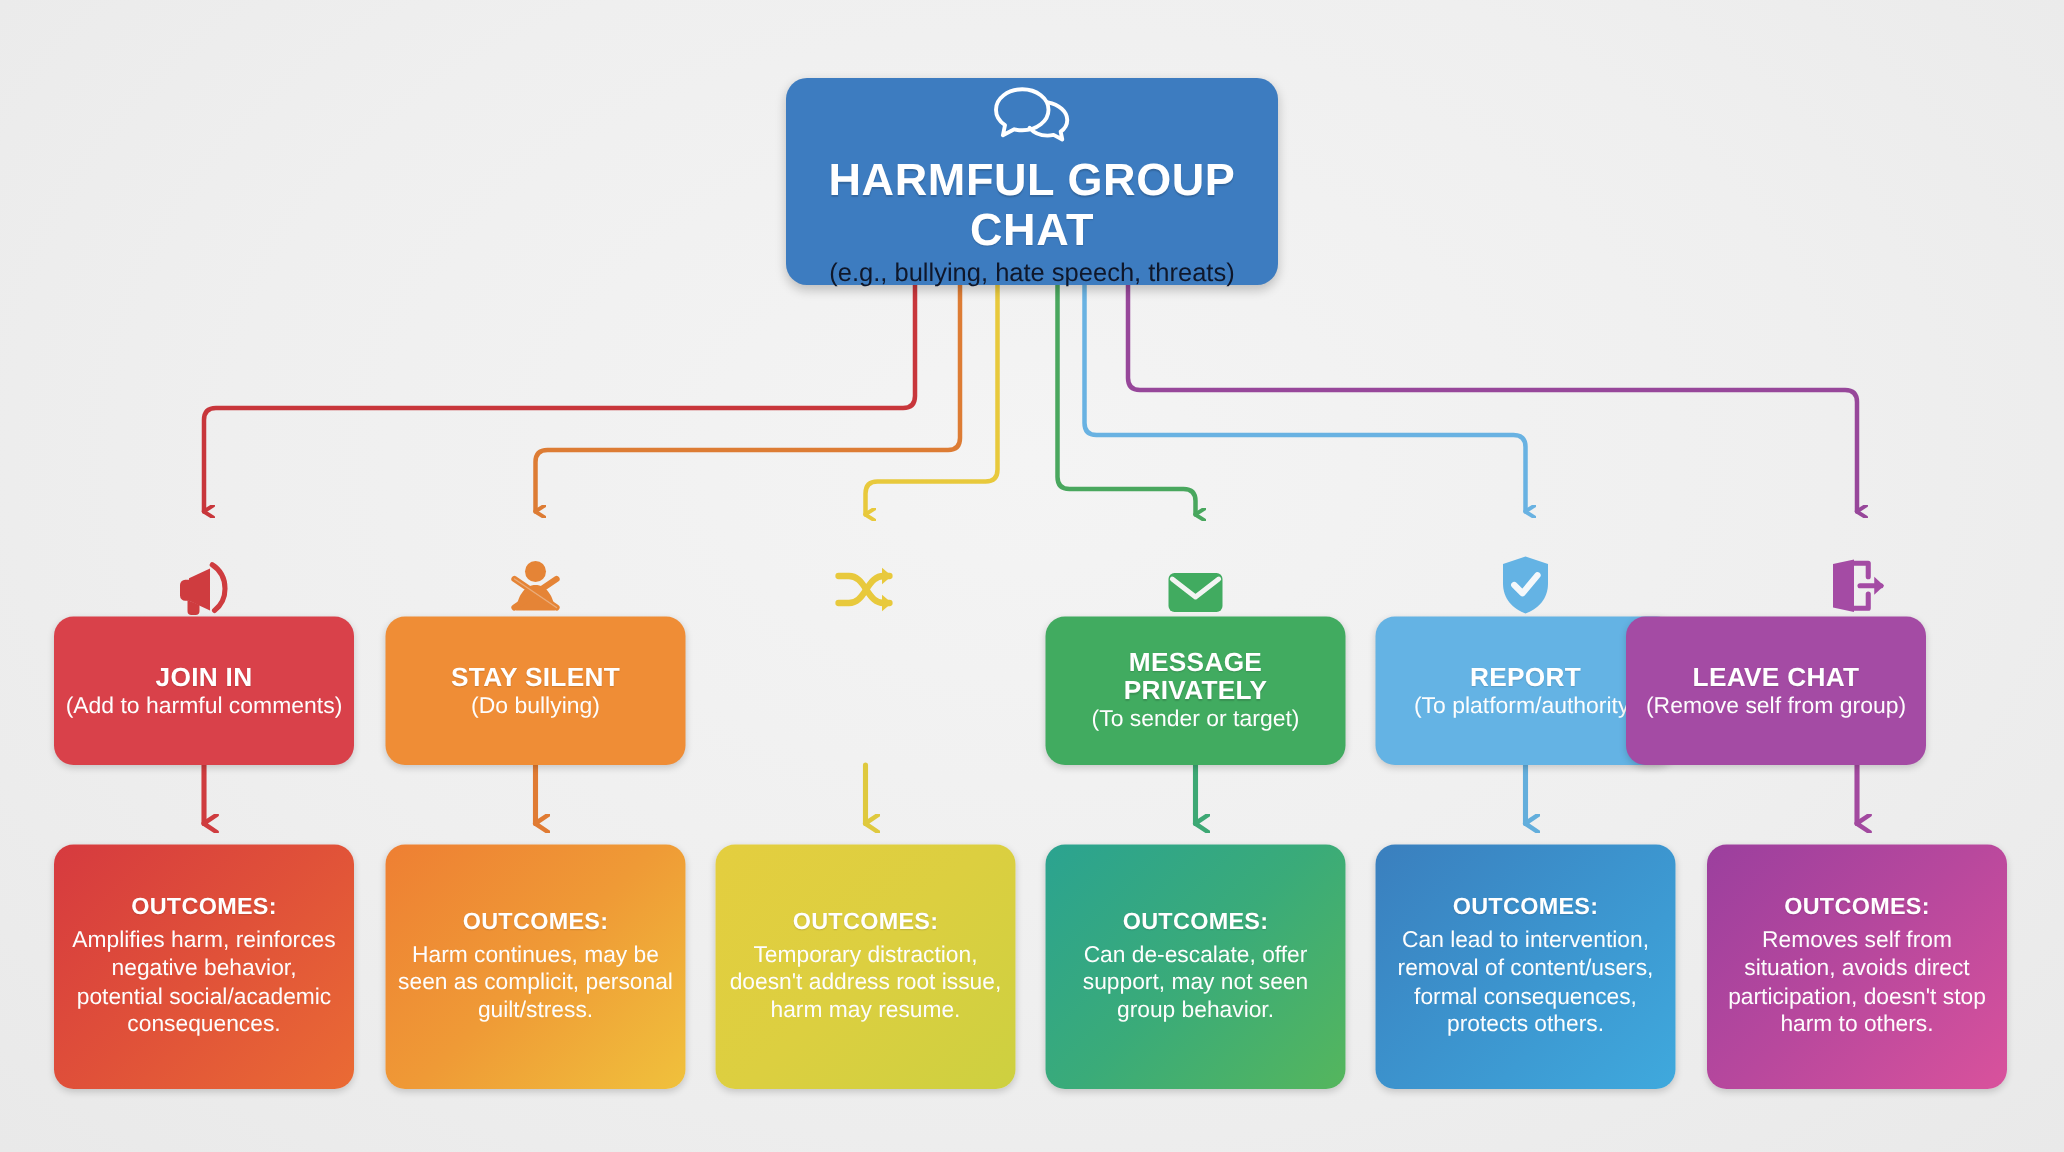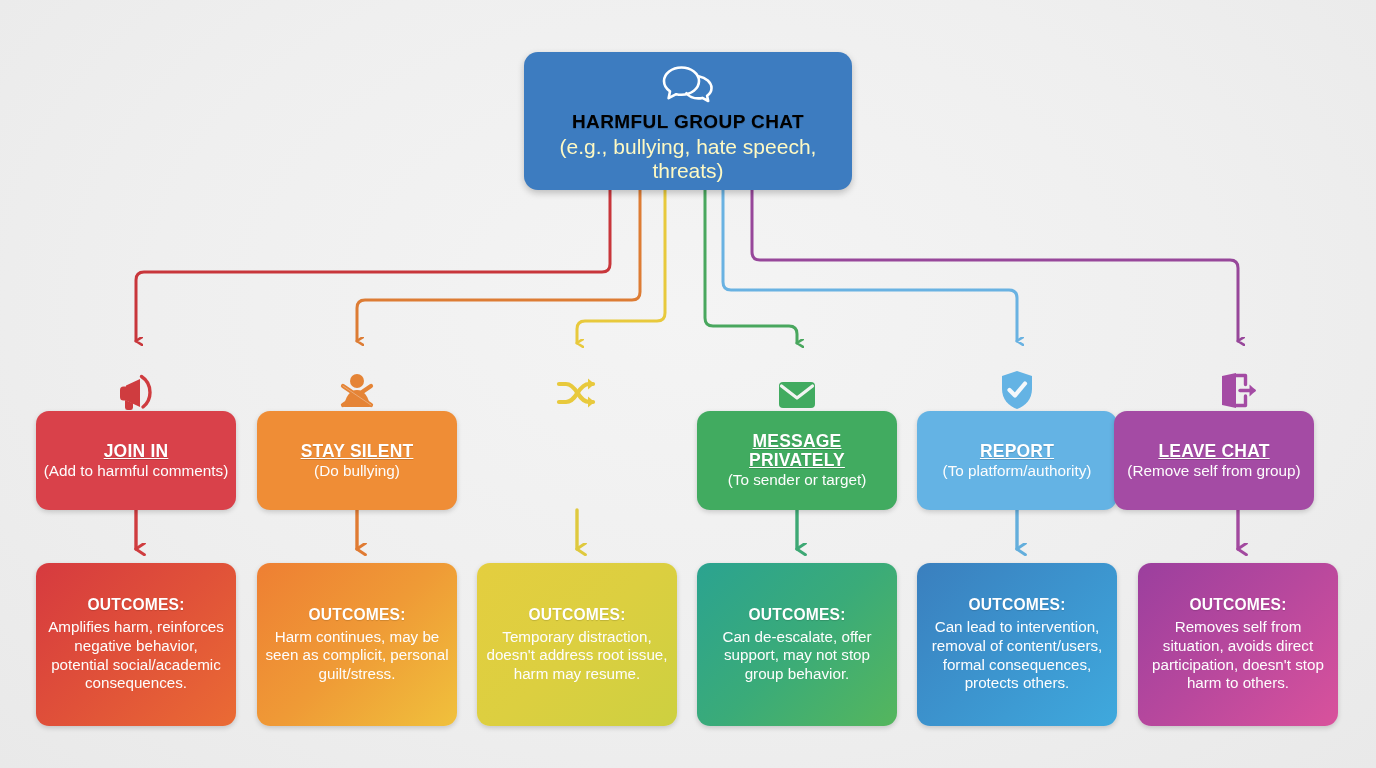--- a/index.html
+++ b/index.html
@@ -47,31 +47,31 @@
     align-items: center;
     justify-content: center;
     box-sizing: border-box;
     padding-top: 6px;
   }
   .root-icon {
     margin-bottom: 6px;
     line-height: 0;
   }
   .root-title {
-    color: #000000;
-    font-size: 19px;
+    color: #ffffff;
+    font-size: 30px;
     font-weight: bold;
     letter-spacing: 0.4px;
     text-align: center;
     line-height: 1.1;
     text-shadow: 0 1px 1px rgba(0,0,0,0.18);
   }
   .root-sub {
-    color: #fef9c3;
-    font-size: 21px;
+    color: #0f172a;
+    font-size: 17px;
     text-align: center;
     margin-top: 2px;
     line-height: 1.15;
   }
   .col-icon {
     position: absolute;
     top: 355px;
     width: 200px;
     height: 56px;
     display: flex;
@@ -95,21 +95,20 @@
     padding: 4px 7px;
   }
   .option-title {
     color: #ffffff;
     font-size: 17.5px;
     font-weight: bold;
     text-align: center;
     line-height: 1.08;
     letter-spacing: 0.2px;
     text-shadow: 0 1px 1px rgba(0,0,0,0.15);
-    text-decoration: underline;
   }
   .option-sub {
     color: #fdfdfd;
     font-size: 15.3px;
     text-align: center;
     line-height: 1.13;
     margin-top: 1px;
   }
 
   .outcome-box {
@@ -274,21 +273,21 @@
       <rect x="2" y="3" width="36" height="26" rx="4" fill="#41ab60"></rect>
       <path d="M4.5 7 L20 19 L35.5 7" fill="none" stroke="#f2f4f2" stroke-width="3.2" stroke-linecap="round" stroke-linejoin="round"></path>
     </svg>
   </div>
   <div class="option-box" style="left:697px; background:#41ab60;">
     <div class="option-title">MESSAGE PRIVATELY</div>
     <div class="option-sub">(To sender or target)</div>
   </div>
   <div class="outcome-box" style="left:697px; background:linear-gradient(135deg,#2ba390 0%,#3aab79 50%,#55b65d 100%);">
     <div class="outcome-label">OUTCOMES:</div>
-    <div class="outcome-text">Can de-escalate, offer support, may not stop group behavior.</div>
+    <div class="outcome-text">Can de-escalate, offer support, may not seen group behavior.</div>
   </div>
 
   <div class="col-icon" style="left:917px;">
     <svg width="38" height="42" viewBox="0 0 38 42">
       <path d="M19 2 L34 7 L34 20 C34 30 27.5 37 19 40 C10.5 37 4 30 4 20 L4 7 Z" fill="#64b3e4"></path>
       <path d="M11.5 21 L17 26.5 L27 14.5" fill="none" stroke="#f4f8fb" stroke-width="4.2" stroke-linecap="round" stroke-linejoin="round"></path>
     </svg>
   </div>
   <div class="option-box" style="left:917px; background:#64b3e4;align-items:center;">
     <div class="option-title">REPORT</div>
@@ -301,21 +300,21 @@
 
   <div class="col-icon" style="left:1138px;">
     <svg width="44" height="40" viewBox="0 0 44 40">
       <path d="M6 5 L20 2 L20 37 L6 34 Z" fill="#a44ba4"></path>
       <path d="M20 4.5 L29.5 4.5 L29.5 13.5" fill="none" stroke="#a44ba4" stroke-width="3.4" stroke-linejoin="round" stroke-linecap="round"></path>
       <path d="M29.5 25 L29.5 34.5 L20 34.5" fill="none" stroke="#a44ba4" stroke-width="3.4" stroke-linejoin="round" stroke-linecap="round"></path>
       <path d="M24 19.5 L38 19.5" fill="none" stroke="#a44ba4" stroke-width="3.4" stroke-linecap="round"></path>
       <path d="M33.5 13.5 L40 19.5 L33.5 25.5 Z" fill="#a44ba4"></path>
     </svg>
   </div>
-  <div class="option-box" style="left:1114px; background:#a44ba4;">
+  <div class="option-box" style="left:1084px; background:#a44ba4;">
     <div class="option-title">LEAVE CHAT</div>
     <div class="option-sub">(Remove self from group)</div>
   </div>
   <div class="outcome-box" style="left:1138px; background:linear-gradient(135deg,#9b3f9e 0%,#b8489d 50%,#d9529c 100%);">
     <div class="outcome-label">OUTCOMES:</div>
     <div class="outcome-text">Removes self from situation, avoids direct participation, doesn't stop harm to others.</div>
   </div>
 
 </div>
 

